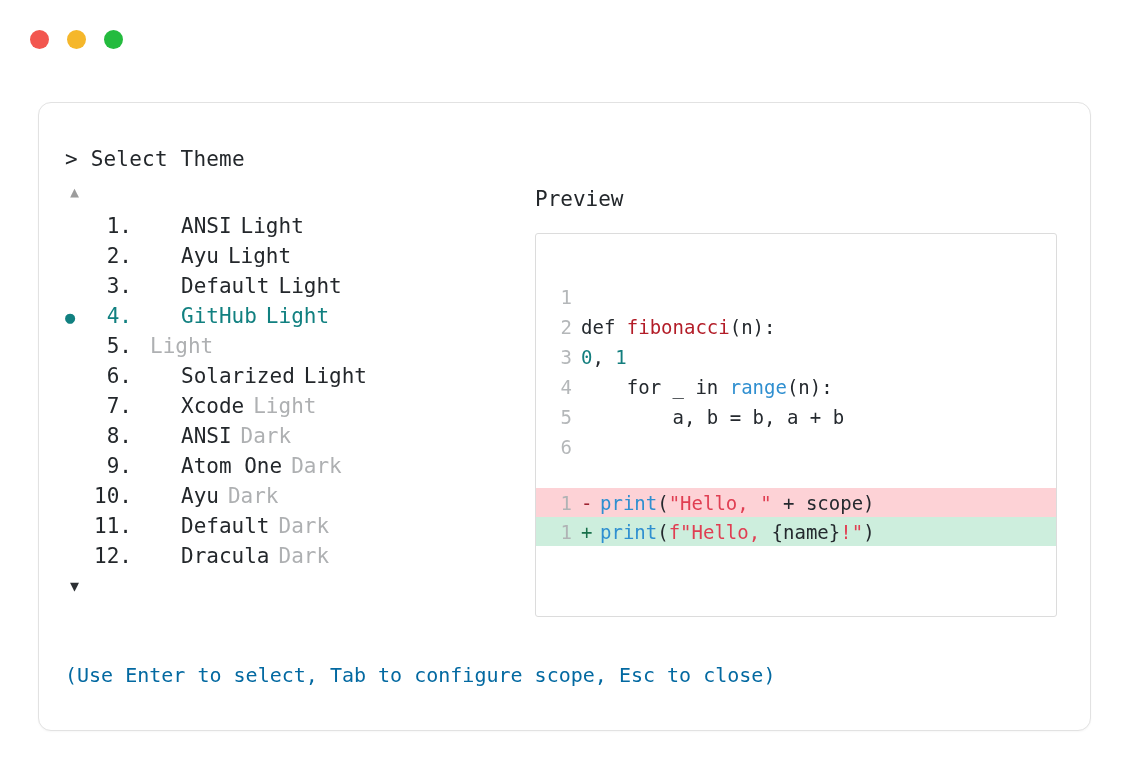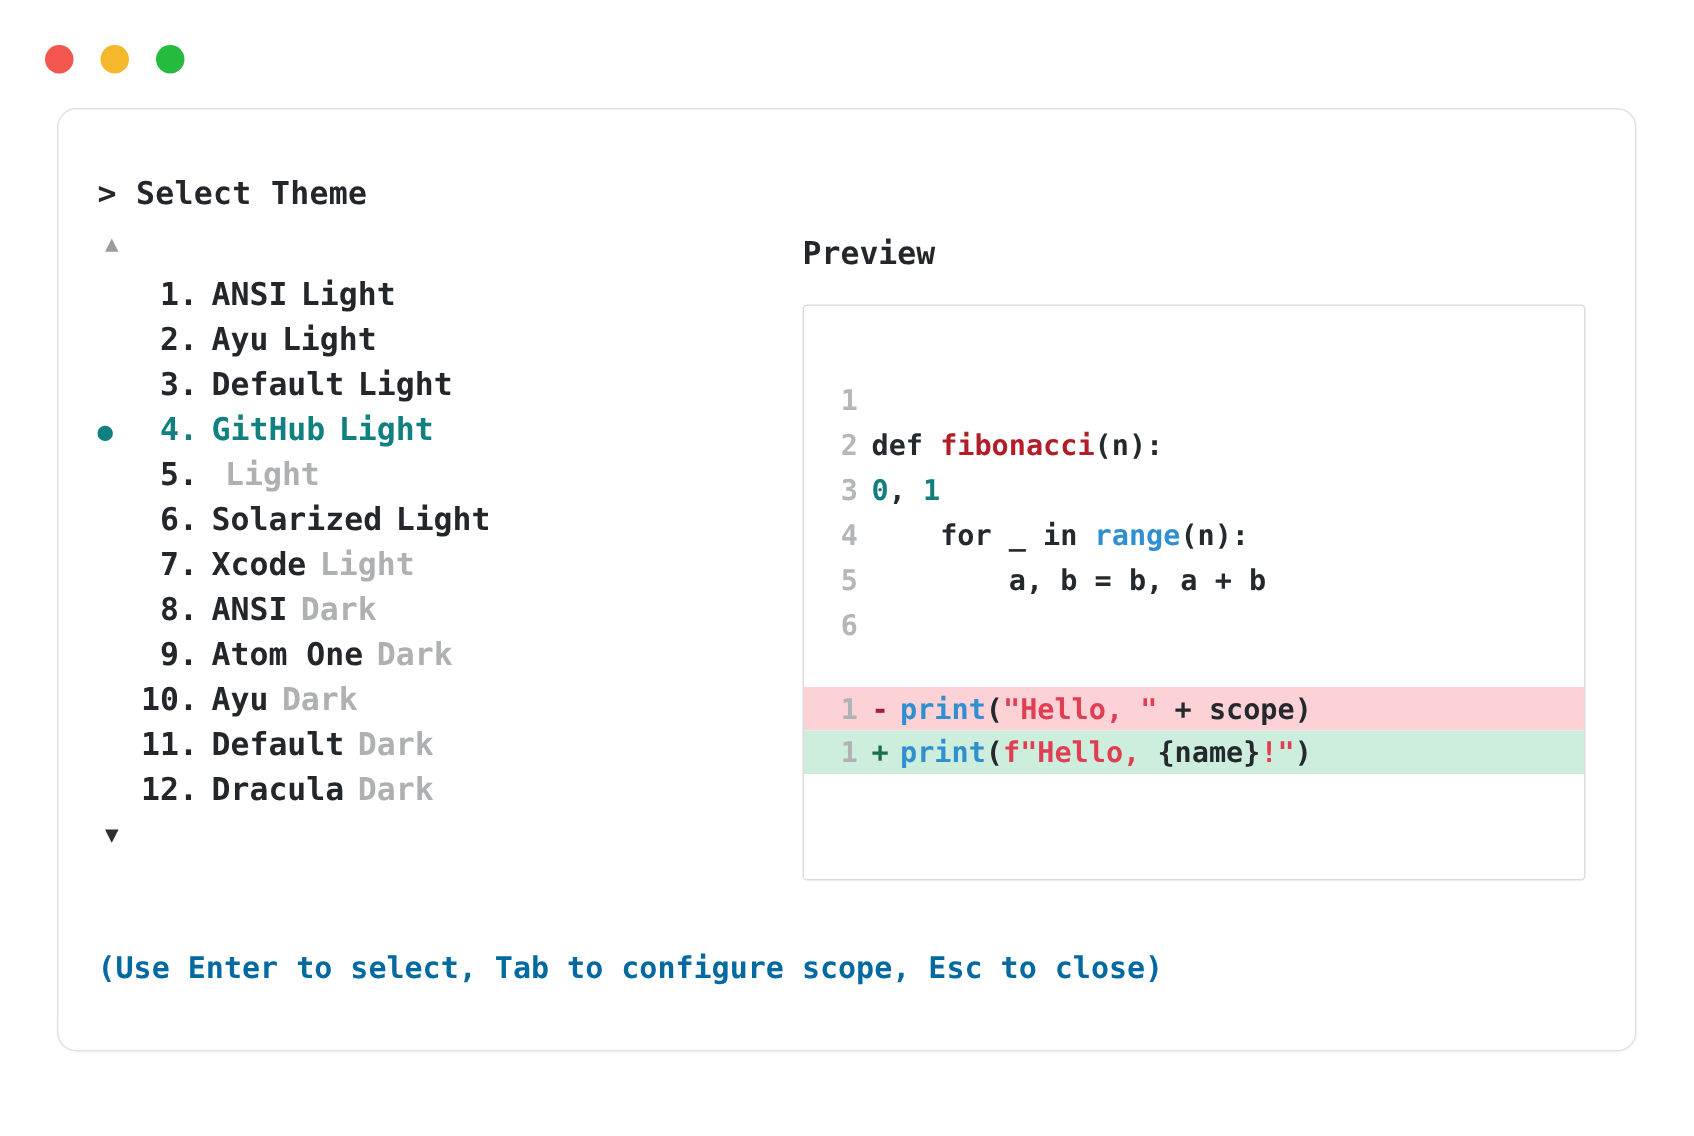--- a/index.html
+++ b/index.html
@@ -28,29 +28,28 @@
     width: 19px;
     height: 19px;
     border-radius: 50%;
     display: block;
   }
 
   
   .card {
     position: absolute;
     left: 38px;
-    top: 72px;
+    top: 102px;
     width: 1053px;
     height: 629px;
     box-sizing: border-box;
     border: 1px solid #e2e2e2;
     border-radius: 13px;
     background: #ffffff;
     box-shadow: 0 1px 2px rgba(0,0,0,0.035);
-    font-weight: bold;
   }
 
   .card-inner {
     position: absolute;
     left: 0; top: 0; right: 0; bottom: 0;
   }
 
   
   .left-col {
     position: absolute;
@@ -98,21 +97,21 @@
     line-height: 30px;
   }
   .idx-cell {
     width: 48px;
     flex: 0 0 48px;
     text-align: right;
     color: #23272b;
     padding-right: 9px;
     box-sizing: border-box;
   }
-  .name-cell { color: #23272b; }
+  .name-cell { color: #23272b; margin-left: 40px; }
   .variant-cell { color: #aeb0b2; padding-left: 9px; }
 
   .theme-row.selected .idx-cell,
   .theme-row.selected .name-cell,
   .theme-row.selected .variant-cell { color: #118080; }
   .theme-row.strong-variant .variant-cell { color: #23272b; }
 
   .footer-hint {
     position: absolute;
     left: 26px;

